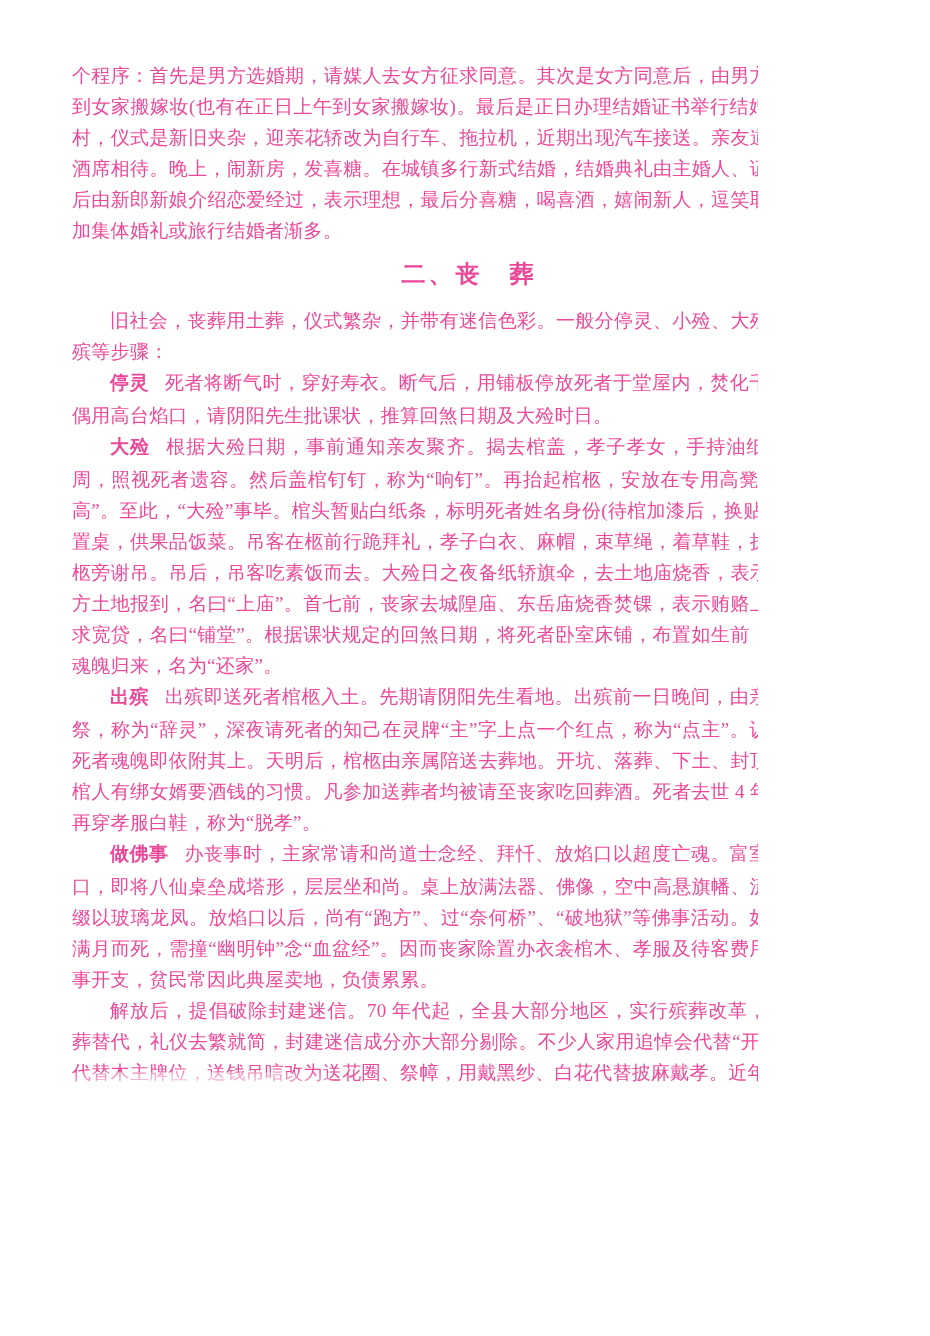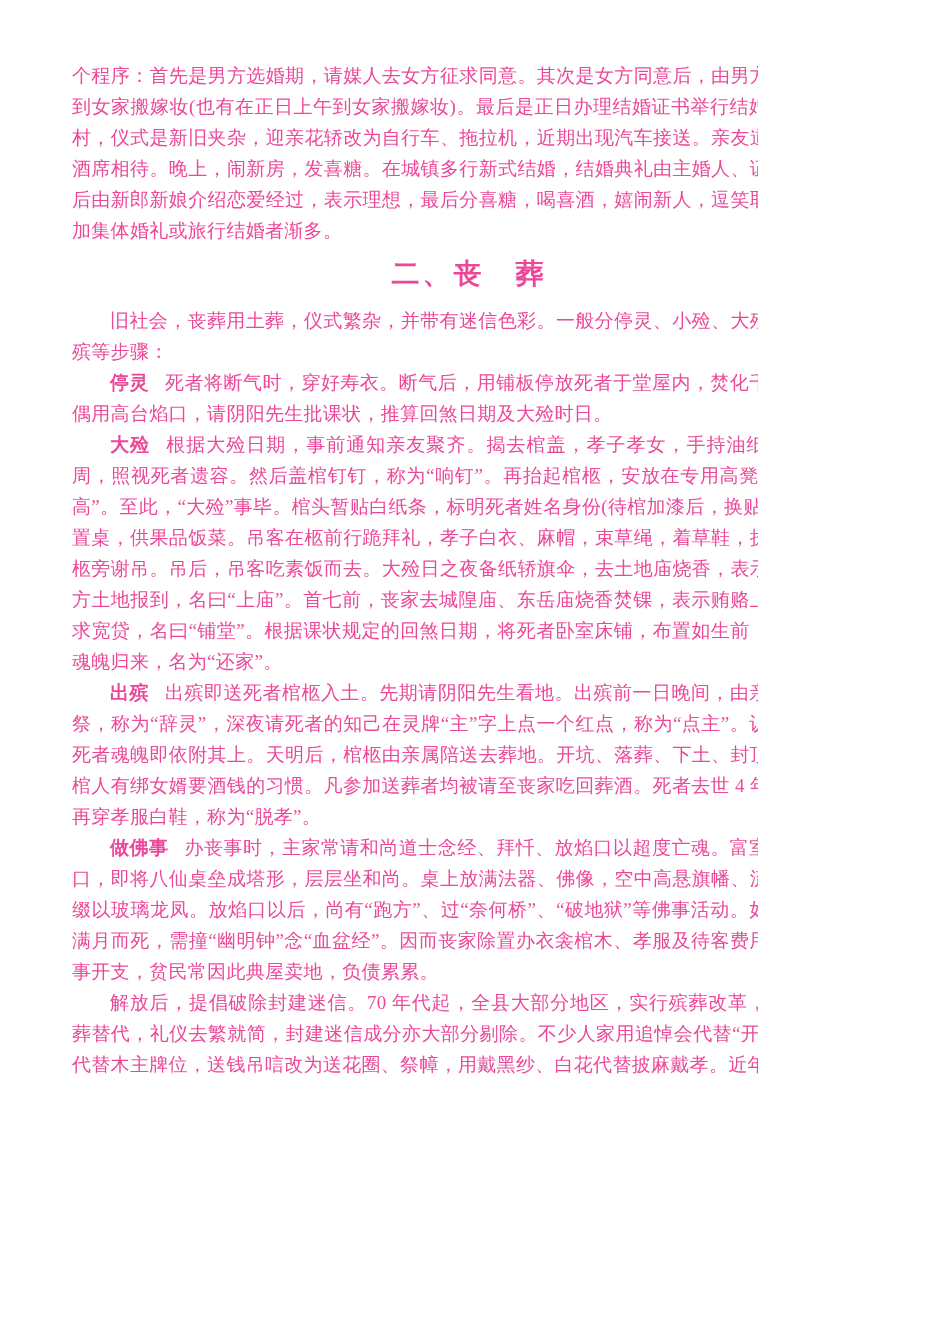--- a/index.html
+++ b/index.html
@@ -27,26 +27,26 @@
     font-size: 19px;
     line-height: 31px;
     text-align: justify;
     letter-spacing: 0.3px;
   }
   .para.indent {
     text-indent: 2em;
   }
   .lead {
     font-weight: bold;
-    font-family: Liberation Sans, sans-serif;
+    font-family: Liberation Mono, monospace;
     margin-right: 0.85em;
   }
   .heading {
     margin: 12px 0 16px 0;
-    font-size: 28px;
+    font-size: 24px;
     line-height: 31px;
     text-align: center;
     font-weight: bold;
     font-family: "Liberation Sans", "DejaVu Sans", sans-serif;
     letter-spacing: 3px;
   }
   
   .fade {
     position: absolute;
     pointer-events: none;

